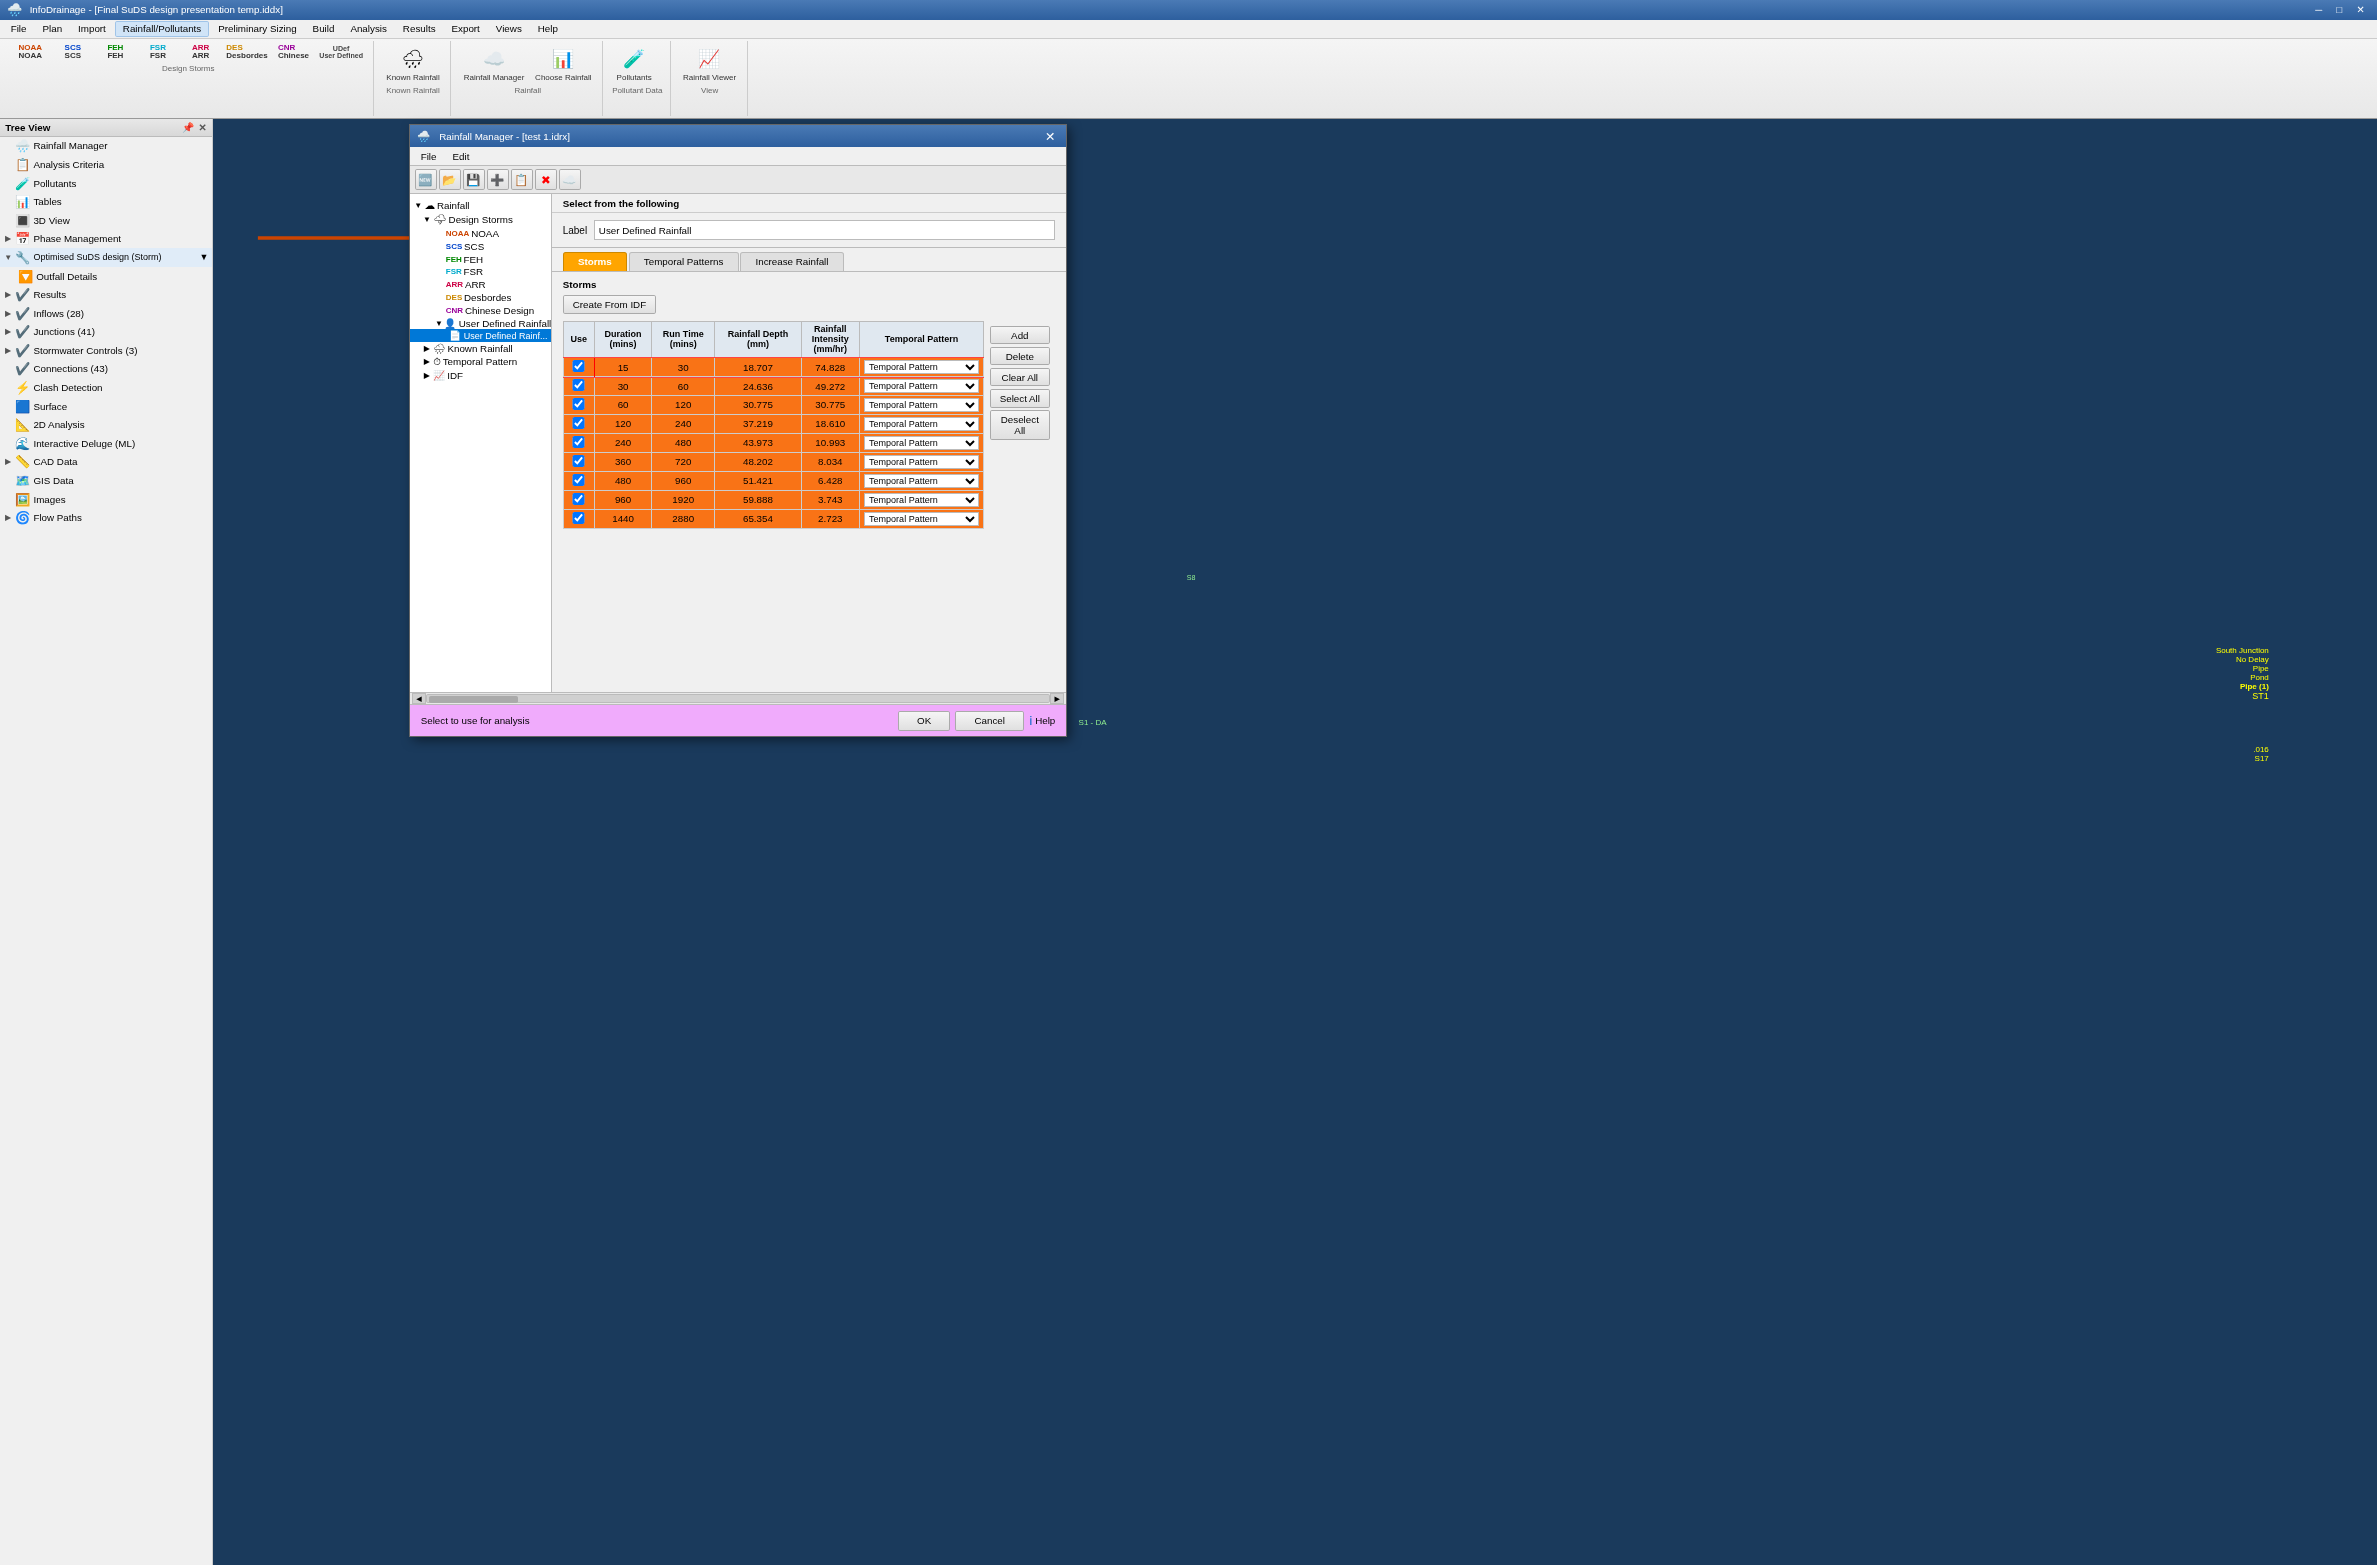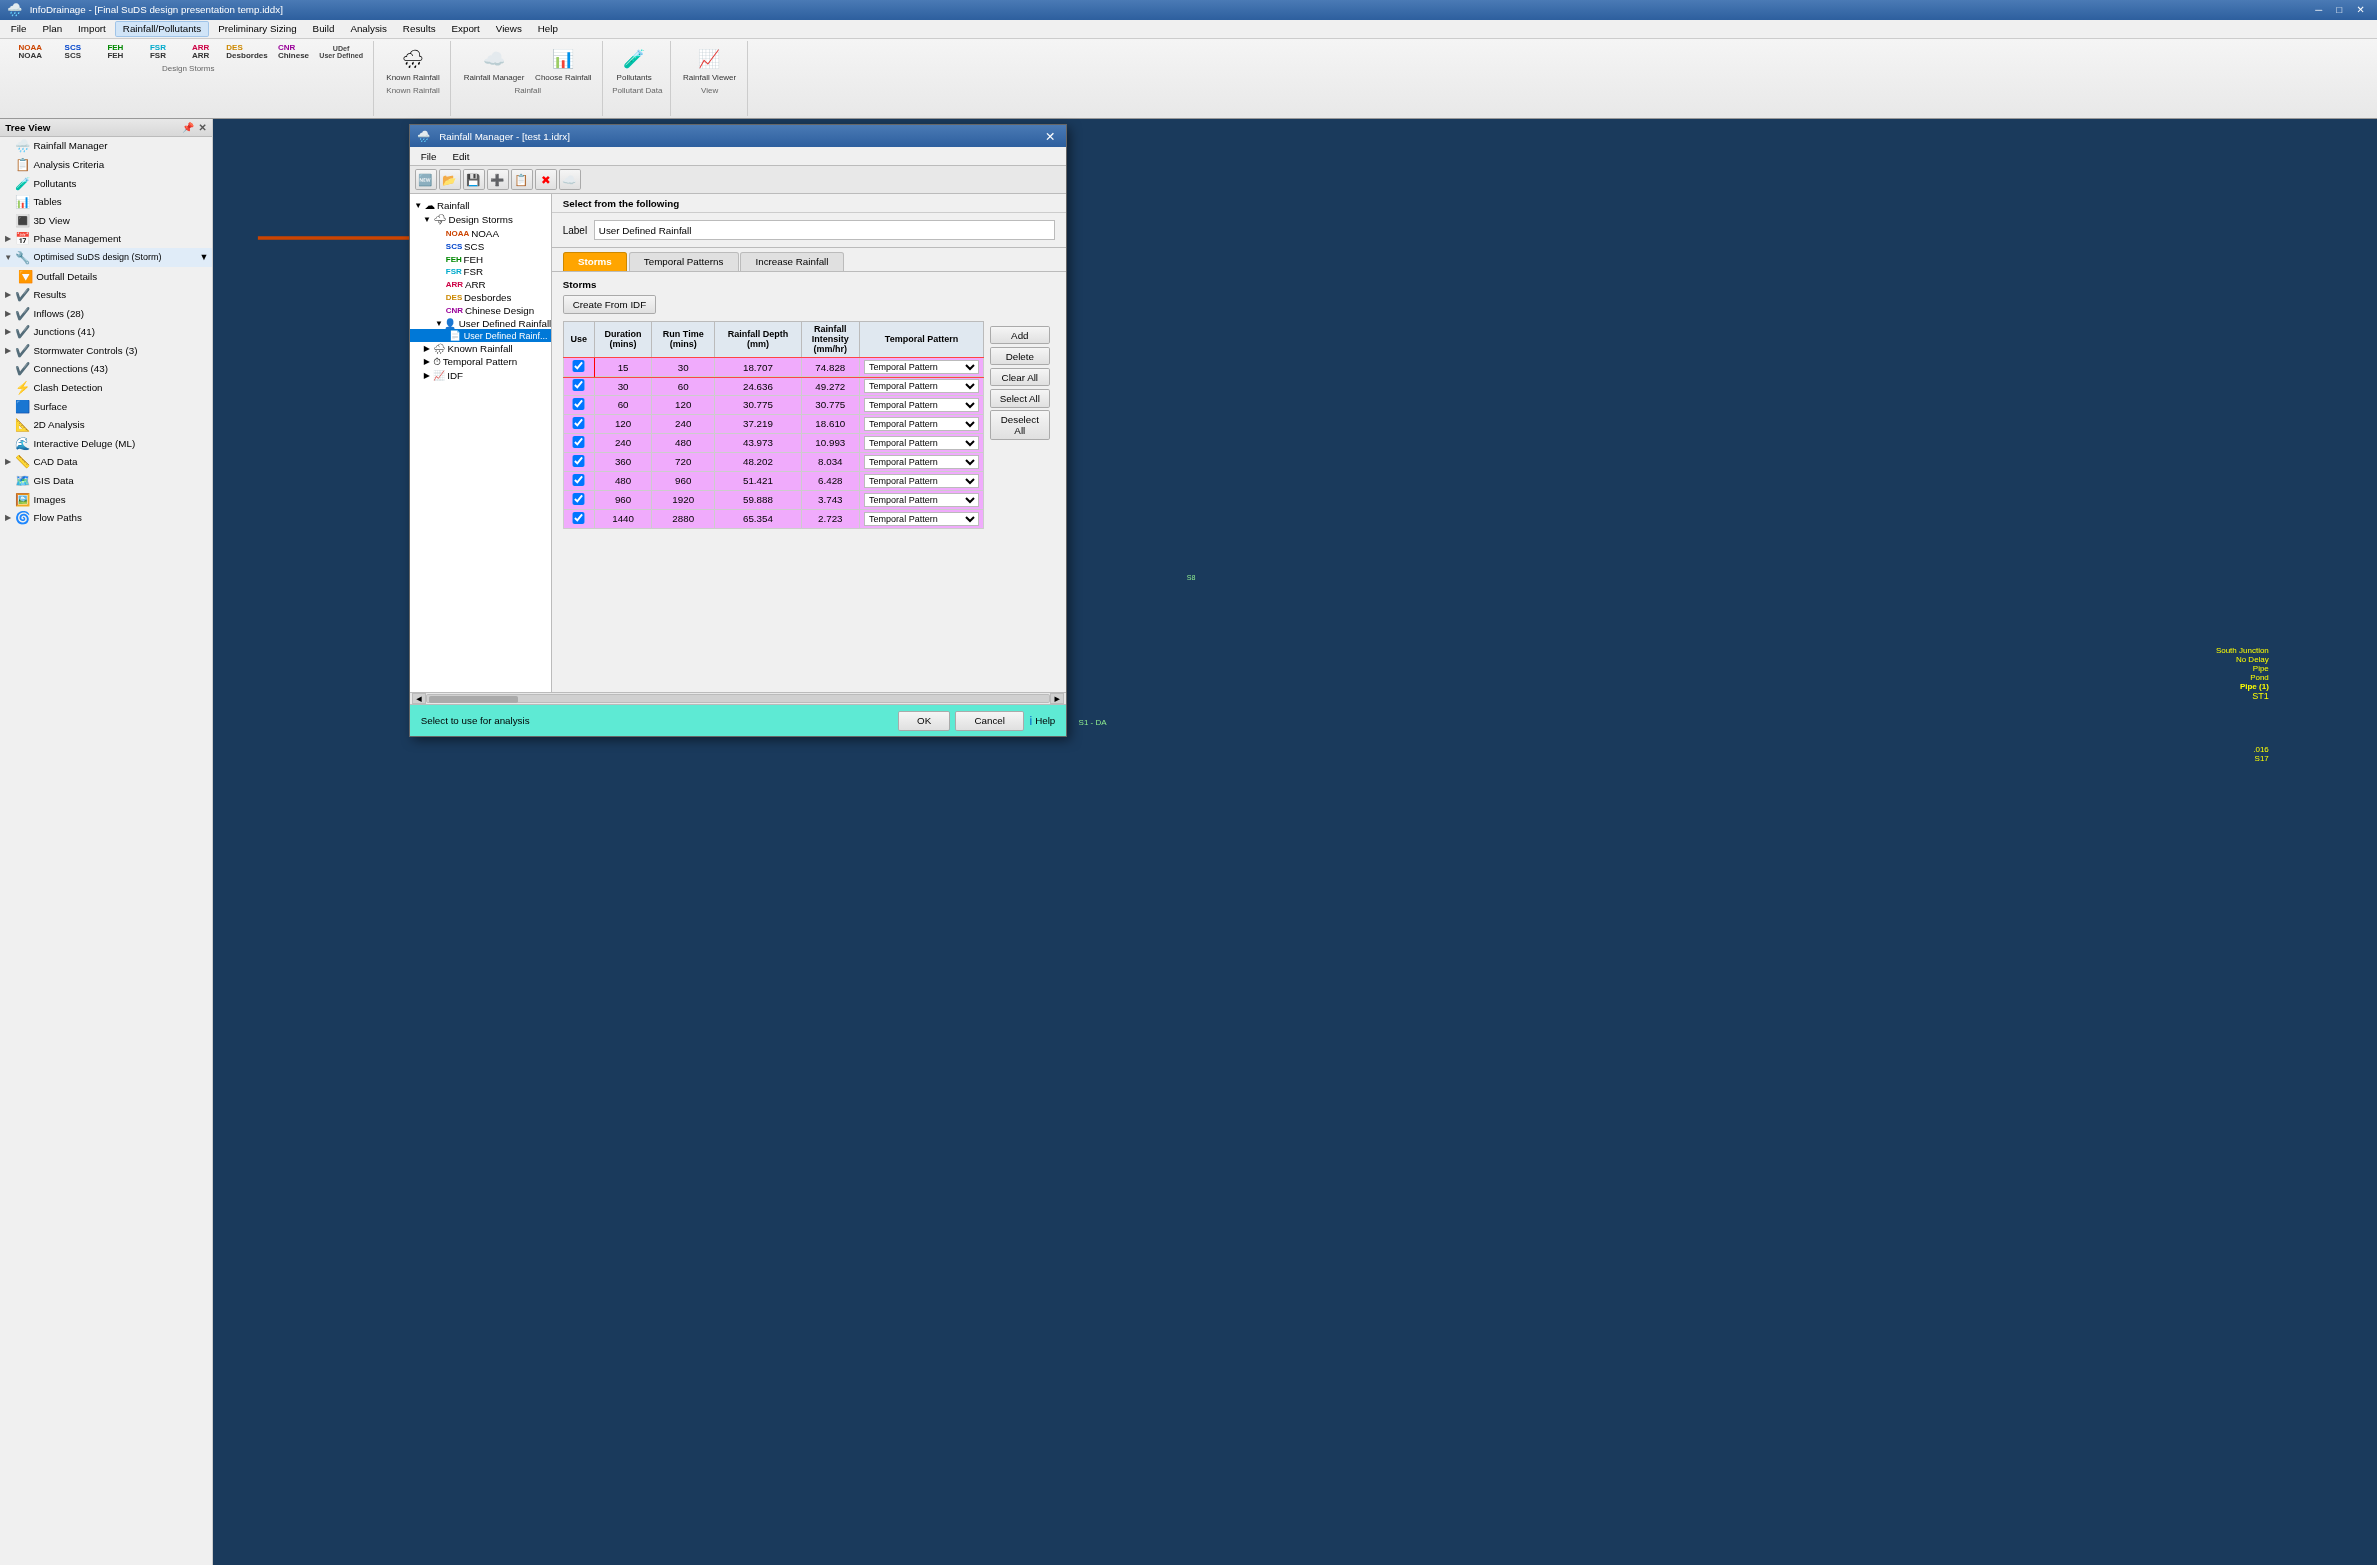--- a/index.html
+++ b/index.html
@@ -61,31 +61,31 @@
     .dialog-tab { padding: 3.6px 14.2px; border: 0.9px solid #bbb; border-bottom: none; background: #e0e0e0; cursor: pointer; font-size: 9.8px; margin-right: 1.8px; border-radius: 2.7px 2.7px 0 0; }
     .dialog-tab.active { background: #ffa500; color: white; font-weight: bold; border-color: #cc8800; }
     
     #storms-section { flex: 1; padding: 7.1px 10.7px; overflow-y: auto; }
     .storms-title { font-size: 9.8px; font-weight: bold; margin-bottom: 5.3px; }
     
     #create-from-idf-btn { padding: 2.7px 9px; border: 0.9px solid #aaa; background: linear-gradient(to bottom, #f5f5f5, #e0e0e0); cursor: pointer; font-size: 9.8px; margin-bottom: 7.1px; border-radius: 1.8px; }
     
     #storms-table { width: 100%; border-collapse: collapse; font-size: 9.8px; }
     #storms-table th { background: #e0e8f0; border: 0.9px solid #bbb; padding: 2.7px 4.4px; text-align: center; font-size: 9px; font-weight: bold; }
-    #storms-table td { border: 0.9px solid #ccc; padding: 1.8px 4.4px; text-align: center; background: #f0abfc; }
+    #storms-table td { border: 0.9px solid #ccc; padding: 1.8px 4.4px; text-align: center; background: #f97316; }
     
     .storm-checkbox { width: 12.4px; height: 12.4px; cursor: pointer; }
     .storm-dropdown { font-size: 9px; border: 0.9px solid #bbb; background: white; width: 100%; }
     
     #dialog-action-btns { display: flex; flex-direction: column; gap: 2.7px; padding: 5.3px 5.3px; width: 71px; flex-shrink: 0; }
     .action-btn { padding: 2.7px 7.1px; border: 0.9px solid #aaa; background: linear-gradient(to bottom, #f5f5f5, #e0e0e0); cursor: pointer; font-size: 9.8px; border-radius: 1.8px; text-align: center; }
     
     #storms-wrapper { display: flex; }
     
-    #dialog-footer { display: flex; justify-content: space-between; align-items: center; padding: 5.3px 10.7px; border-top: 0.9px solid #bbb; background: #5eead4; }
+    #dialog-footer { display: flex; justify-content: space-between; align-items: center; padding: 5.3px 10.7px; border-top: 0.9px solid #bbb; background: #f0abfc; }
     #dialog-footer-btns { display: flex; gap: 5.3px; }
     .footer-btn { padding: 3.6px 18px; border: 0.9px solid #aaa; background: linear-gradient(to bottom, #f5f5f5, #e0e0e0); cursor: pointer; font-size: 9.8px; border-radius: 1.8px; }
     
     
     .dtree-item { padding: 0.9px 3.6px; font-size: 9.8px; cursor: pointer; display: flex; align-items: center; gap: 1.8px; white-space: nowrap; }
     .dtree-item.selected { background: #0078d7; color: white; }
     .dtree-expand { width: 9px; text-align: center; font-size: 8px; }
     .dtree-icon { font-size: 10.7px; }
     
     

